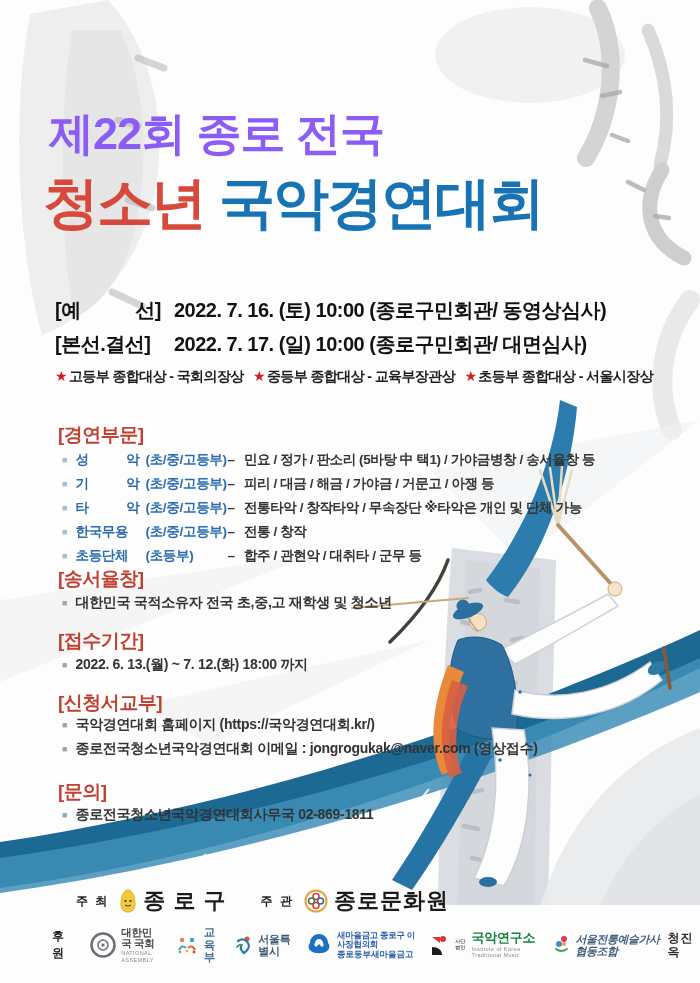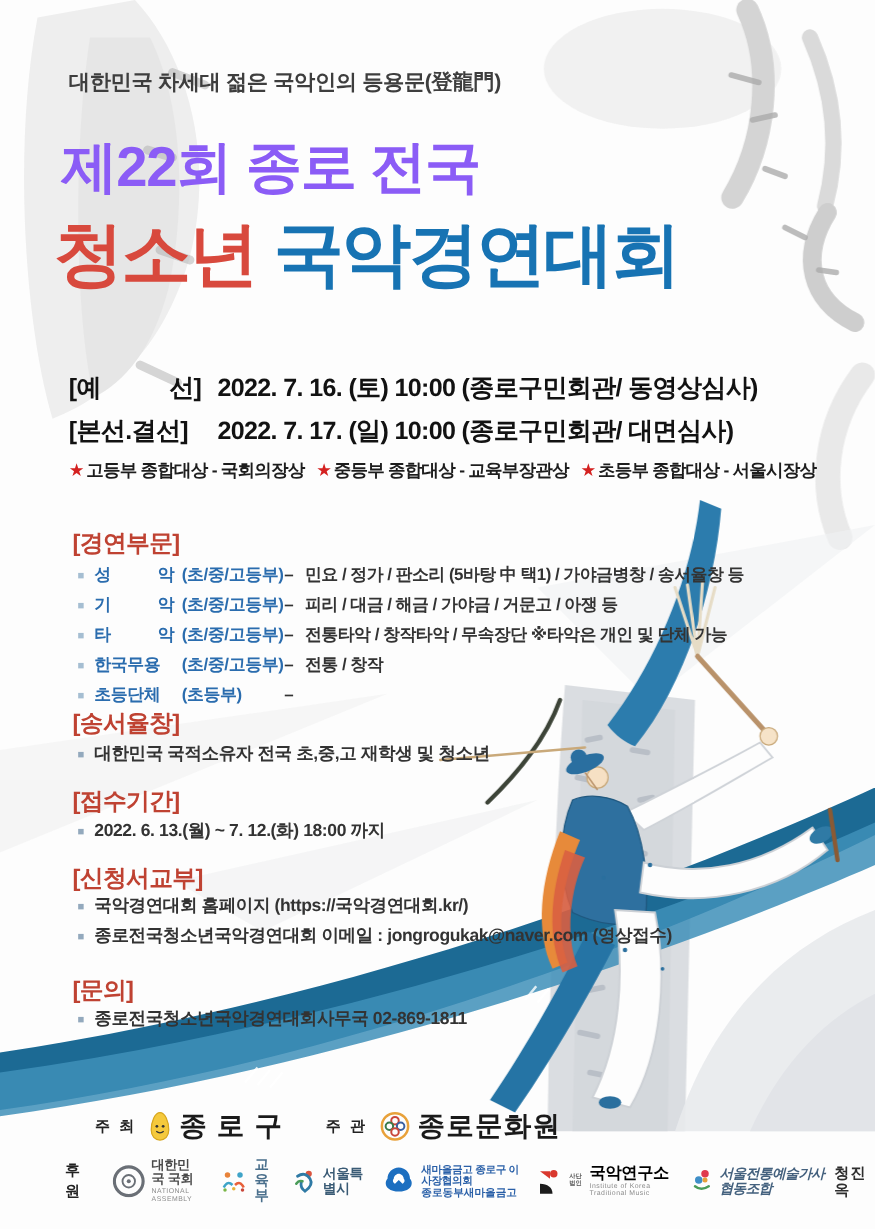--- a/index.html
+++ b/index.html
@@ -60,21 +60,21 @@
   .sp{display:flex;align-items:center;margin-right:15px;}
   .sp .slogo{margin-right:5px;display:flex;align-items:center;}
   .sp .t1{font-size:10.5px;font-weight:700;color:#4a4a4a;letter-spacing:-0.3px;line-height:1.1;}
   .sp .t2{font-size:5.5px;color:#8a8a8a;letter-spacing:0.4px;line-height:1.2;}
   .sp-moe .t1{font-size:11.5px;color:#4a6f8c;}
   .sp-seoul .t1{font-size:11px;color:#3a5b75;}
   .sp-kmg .t1,.sp-kmg .t2{color:#2a60a8;font-weight:800;}
   .sp-kmg .t1{font-size:8.5px;}
   .sp-kmg .t2{font-size:8.5px;letter-spacing:0;}
   .sp-gugak .pre{font-size:5px;color:#555;font-weight:700;margin-right:2px;line-height:1.1;}
-  .sp-gugak .t1{font-size:13px;font-weight:800;color:#000000;}
+  .sp-gugak .t1{font-size:13px;font-weight:800;color:#15803d;}
   .sp-gugak .t2{font-size:5.5px;color:#8a8a8a;}
   .sp-coop .t1{font-size:11px;font-style:italic;font-weight:700;color:#44617e;letter-spacing:-0.5px;}
   .sp-coop .t2{font-size:12px;font-weight:800;color:#2e2e2e;font-style:normal;margin-left:6px;letter-spacing:1px;}
 </style>
 </head>
 <body>
 
 <div class="poster">
 
   <svg class="bg" width="700" height="983" viewBox="0 0 700 983">
@@ -146,21 +146,20 @@
       <path d="M664,648 L670,688" stroke="#8a5a34" stroke-width="3.5" stroke-linecap="round"></path>
       <path d="M492,728 C500,780 496,835 474,878 L504,886 C530,842 534,780 524,730 Z" fill="#fdfdfd" stroke="#ccd0d5" stroke-width="1.5"></path>
       <ellipse cx="488" cy="882" rx="9" ry="5" fill="#2a6f9e"></ellipse>
       <circle cx="500" cy="760" r="1.8" fill="#2a6f9e"></circle>
         <circle cx="520" cy="692" r="1.8" fill="#2a6f9e"></circle>
       <circle cx="483" cy="702" r="1.5" fill="#2a6f9e"></circle>
         <circle cx="530" cy="775" r="1.5" fill="#2a6f9e"></circle>
     </g>
   </svg>
 
-  <div class="layer tagline">대한민국 차세대 젊은 국악인의 등용문(登龍門)</div>
 
   <div class="layer title1">제22회 종로 전국</div>
 
   <div class="layer title2">
     <span class="t-red">청소년</span><span class="t-blue">국악경연대회</span>
   </div>
 
   <div class="layer schedule">
     <div class="row">
       <span class="slabel">[예 선]</span><span>2022. 7. 16.  (토) 10:00 (종로구민회관/ 동영상심사)</span>
@@ -214,20 +213,21 @@
       <span class="cdash">–</span>
       <span class="cdesc">전통 / 창작</span>
     </div>
     <div class="crow">
       <span class="bullet">■</span>
       <span class="ccol">
           <span class="cname">초등단체</span>
           <span>(초등부)</span>
         </span>
       <span class="cdash">–</span>
+      <span class="cdesc">합주 /  관현악 /  대취타 /  군무 등</span>
     </div>
   </div>
 
   <div class="layer sec-head h-jagyeok">[송서율창]</div>
   <div class="layer i-jagyeok crow">
     <span class="bullet b-gray">■</span>
     <span class="plain-item">대한민국 국적소유자 전국 초,중,고 재학생 및 청소년</span>
   </div>
 
   <div class="layer sec-head h-gigan">[접수기간]</div>

